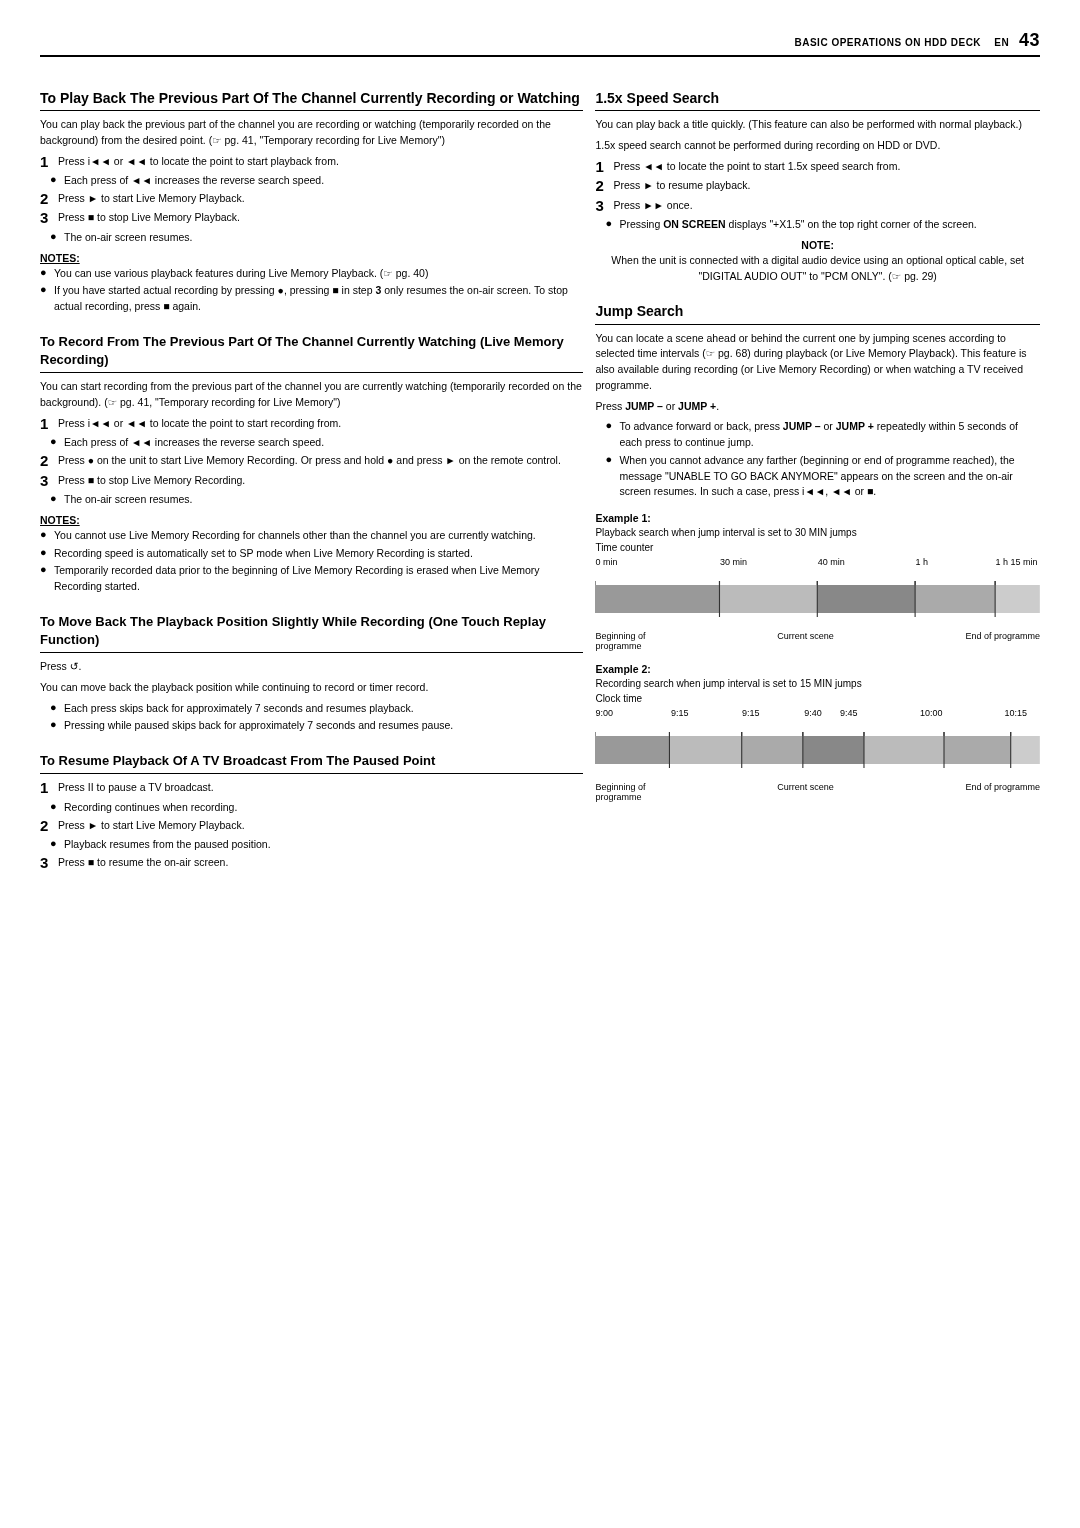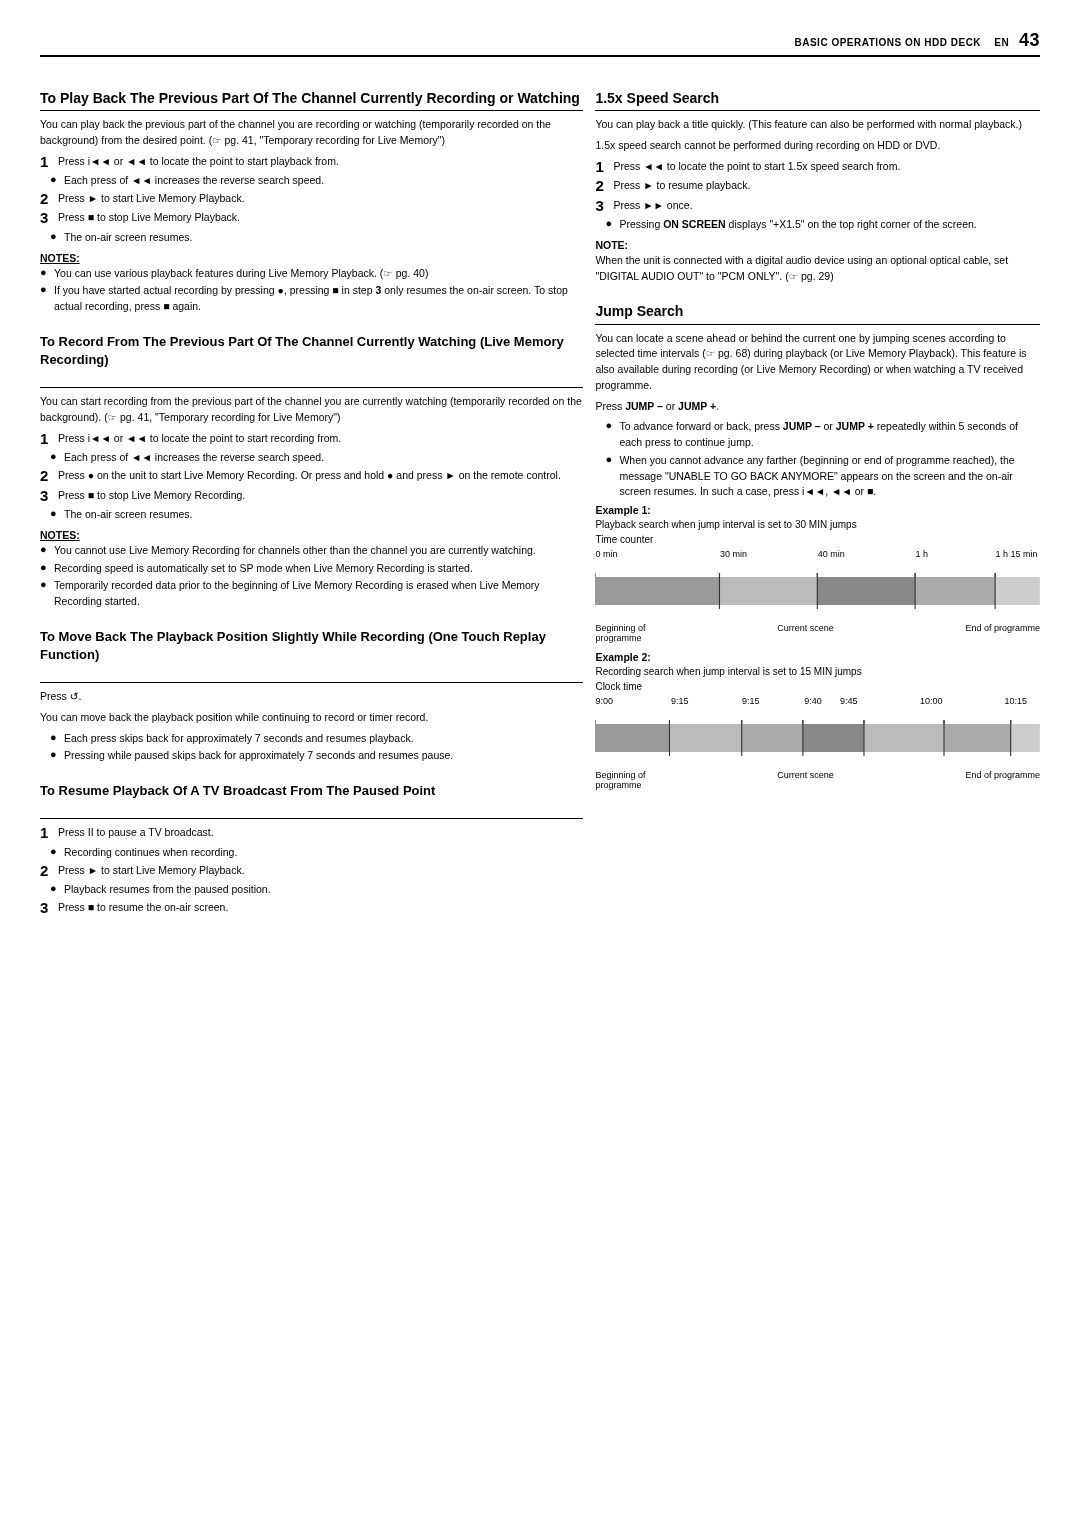--- a/index.html
+++ b/index.html
@@ -43,21 +43,21 @@
       font-weight: bold;
       border-bottom: 1px solid #000;
       padding-bottom: 3px;
       margin-bottom: 6px;
       line-height: 1.3;
     }
     .section-title-lg {
       font-size: 13px;
       font-weight: bold;
       border-bottom: 1px solid #000;
-      padding-bottom: 18px;
+      padding-bottom: 3px;
       margin-bottom: 6px;
       line-height: 1.4;
     }
     .body-text {
       font-size: 10.5px;
       line-height: 1.5;
       margin-bottom: 5px;
     }
     .step {
       display: flex;
@@ -113,21 +113,21 @@
       font-size: 10.5px;
       line-height: 1.5;
     }
     .note-label {
       font-weight: bold;
       font-size: 10.5px;
       margin-bottom: 2px;
     }
     b { font-weight: bold; }
     .diagram-area {
-      margin-top: 4px;
+      margin-top: 12px;
       margin-bottom: 8px;
     }
     .diagram-label {
       font-size: 10px;
       margin-bottom: 4px;
     }
     .example-title {
       font-size: 10.5px;
       font-weight: bold;
       margin-bottom: 3px;
@@ -310,21 +310,21 @@
       </div>
       <div class="step">
         <span class="step-num">3</span>
         <span class="step-text">Press ►► once.</span>
       </div>
       <div class="bullet">
         <span class="bullet-dot">●</span>
         <span class="bullet-text">Pressing <b>ON SCREEN</b> displays "+X1.5" on the top right corner of the screen.</span>
       </div>
 
-      <div class="notes-box" style="margin-top:6px;">
+      <div class="notes-box" style="margin-top:6px;text-align:center;">
         <div class="note-label">NOTE:</div>
         <p class="body-text">
           When the unit is connected with a digital audio device using an optional optical cable, set "DIGITAL AUDIO OUT" to "PCM ONLY". (☞ pg. 29)
         </p>
       </div>
     </div>
 
     <div class="section">
       <div class="section-title">Jump Search</div>
       <p class="body-text">

